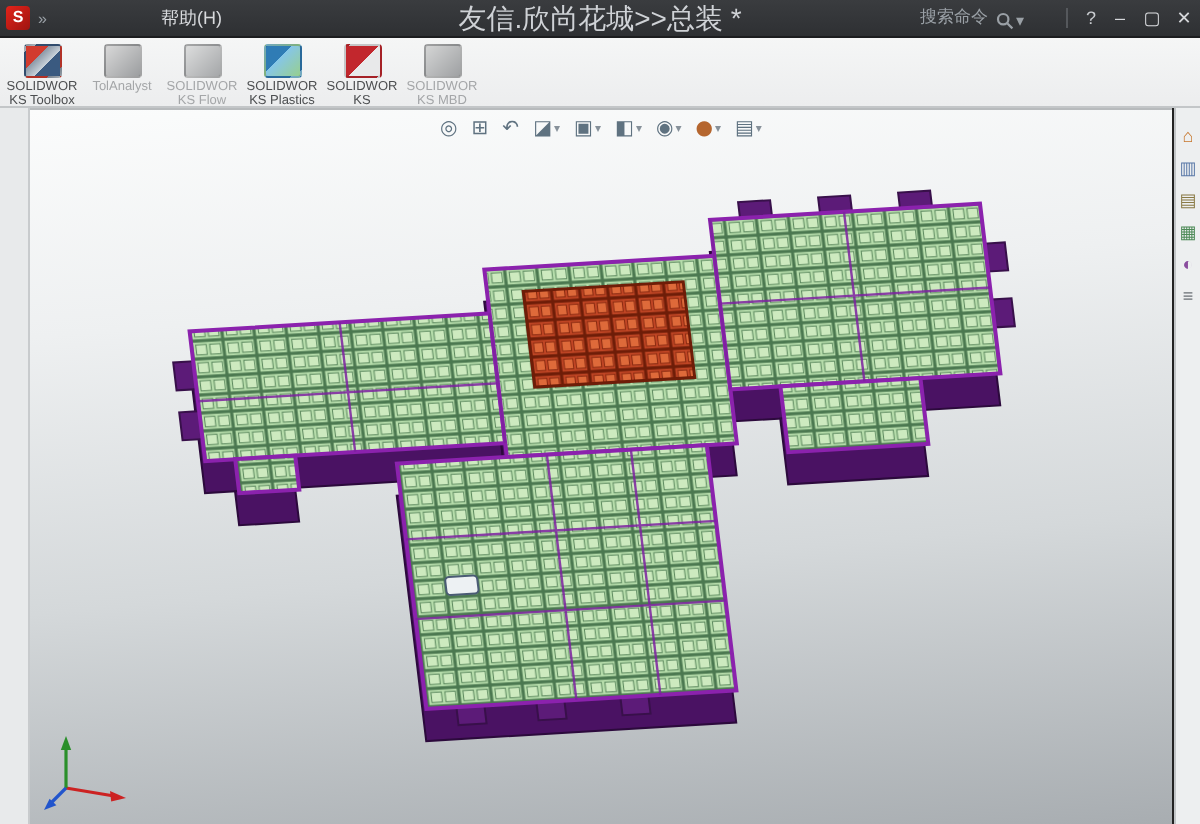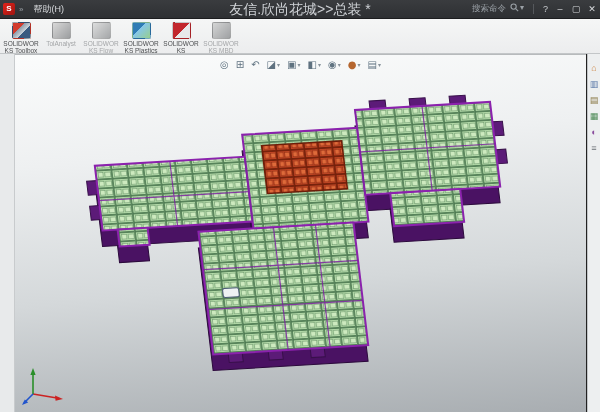--- a/index.html
+++ b/index.html
@@ -14,27 +14,27 @@
     background:linear-gradient(#3a3c3f,#2e3033);
     border-bottom:1px solid #1c1d1f;
     display:flex;align-items:center;color:#e3e5e7;font-size:9px;
   }
   .app-badge{
     width:12px;height:12px;margin:0 3px 0 3px;border-radius:2px;
     background:linear-gradient(135deg,#e2231a,#9e1410);
     color:#fff;font-size:8px;font-weight:bold;line-height:12px;text-align:center;
   }
   .tb-chevron{color:#9aa0a6;font-size:8px;margin:0 4px 0 1px;}
-  .tb-menu{padding:1px 6px;color:#d8dadd;}
+  .tb-menu{padding:1px 6px;color:#d8dadd;margin-left:47px;}
   .tb-title{
     position:absolute;left:0;right:0;top:0;height:18px;line-height:18px;
     text-align:center;color:#cfd2d6;font-size:14px;pointer-events:none;
   }
   .tb-right{position:absolute;right:0;top:0;height:18px;display:flex;align-items:center;}
-  .tb-search{display:flex;align-items:flex-start;color:#9aa0a6;font-size:8.5px;margin-right:0;}
+  .tb-search{display:flex;align-items:flex-end;color:#9aa0a6;font-size:8.5px;margin-right:12px;}
   .tb-search .ph{margin-right:4px;}
   .tb-search svg{display:block;}
   .tb-sep{width:1px;height:10px;background:#55585c;margin:0 5px;}
   .tb-help{color:#c9ccd0;font-size:9px;margin:0 4px;}
   .winbtn{width:16px;height:18px;line-height:18px;text-align:center;color:#d6d8db;font-size:9px;}
   
   .ribbon{
     position:absolute;left:0;top:19px;width:600px;height:35px;
     background:linear-gradient(#f5f6f6,#ecedee);
     border-bottom:1px solid #c3c6c8;

